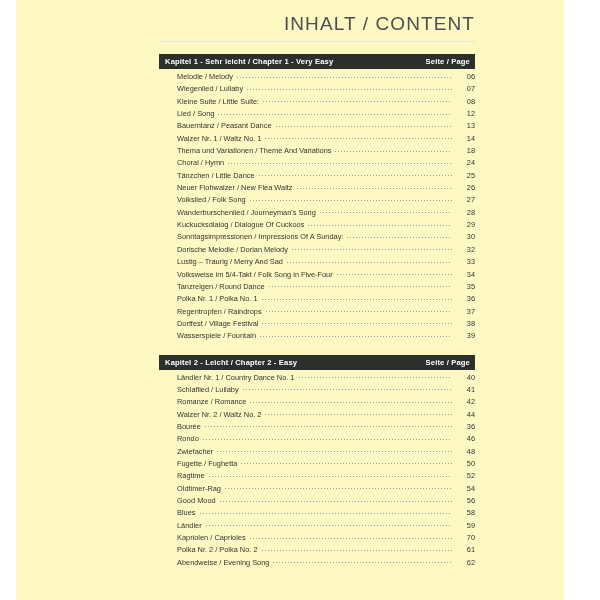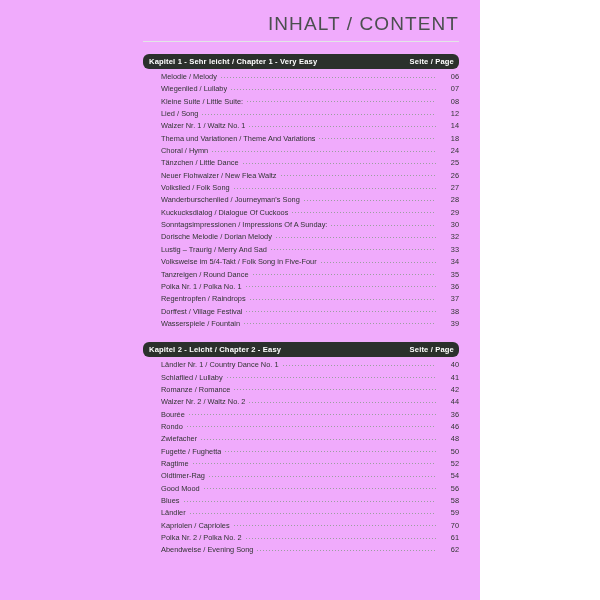--- a/index.html
+++ b/index.html
@@ -8,23 +8,24 @@
   }
   body {
     width: 600px;
     height: 600px;
     background: #ffffff;
     font-family: "Liberation Sans", sans-serif;
     overflow: hidden;
   }
   .page {
     position: relative;
-    width: 480px;
+    width: 548px;
     height: 600px;
-    background: #f0abfc;
+    background: #fef9c3;
+    margin-left: 16px;
   }
   .content {
     position: absolute;
     left: 143px;
     top: 0;
     width: 316px;
   }
   .page-title {
     text-align: right;
     font-size: 19px;
@@ -47,21 +48,20 @@
   }
   .chapter-bar {
     background: #2b302c;
     color: #ffffff;
     height: 15px;
     display: flex;
     align-items: center;
     justify-content: space-between;
     padding: 0 5px 0 6px;
     box-sizing: border-box;
-    border-radius: 6px;
   }
   .chapter-bar .chapter-label {
     font-size: 7.6px;
     font-weight: bold;
     letter-spacing: 0.15px;
     white-space: nowrap;
   }
   .chapter-bar .page-label {
     font-size: 7.6px;
     font-weight: bold;
@@ -135,20 +135,25 @@
               <span class="entry-title">Kleine Suite / Little Suite:</span>
               <span class="entry-leader"></span>
               <span class="entry-page">08</span>
             </div>
             <div class="entry">
               <span class="entry-title">Lied / Song</span>
               <span class="entry-leader"></span>
               <span class="entry-page">12</span>
             </div>
             <div class="entry">
+              <span class="entry-title">Bauerntanz / Peasant Dance</span>
+              <span class="entry-leader"></span>
+              <span class="entry-page">13</span>
+            </div>
+            <div class="entry">
               <span class="entry-title">Walzer Nr. 1 / Waltz No. 1</span>
               <span class="entry-leader"></span>
               <span class="entry-page">14</span>
             </div>
             <div class="entry">
               <span class="entry-title">Thema und Variationen / Theme And Variations</span>
               <span class="entry-leader"></span>
               <span class="entry-page">18</span>
             </div>
             <div class="entry">

